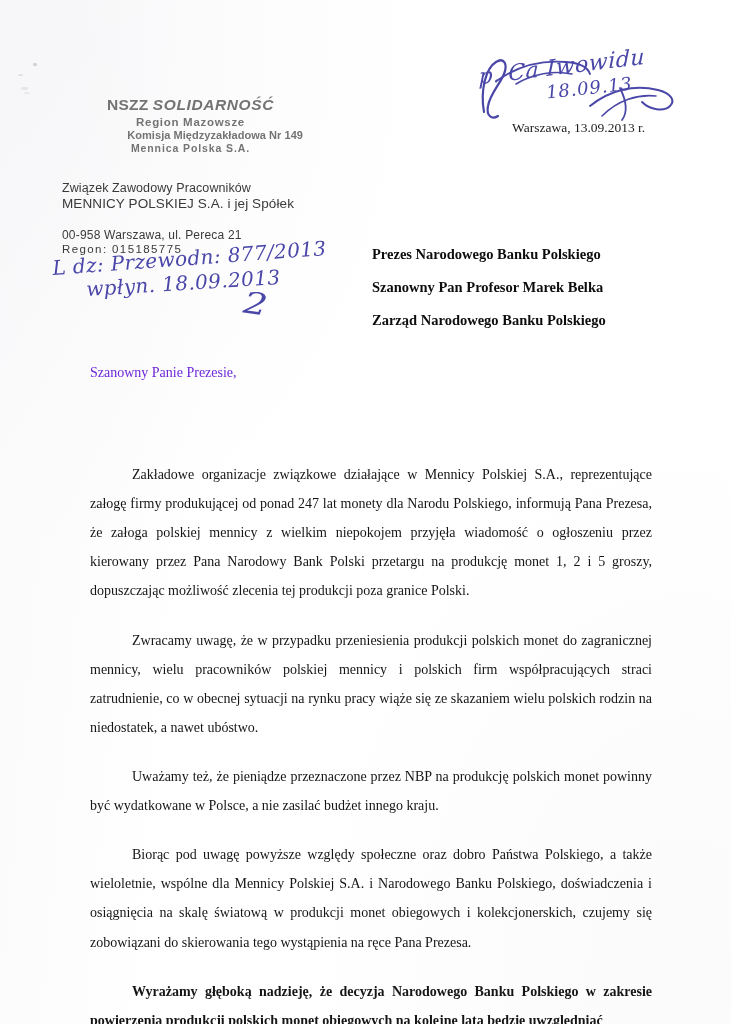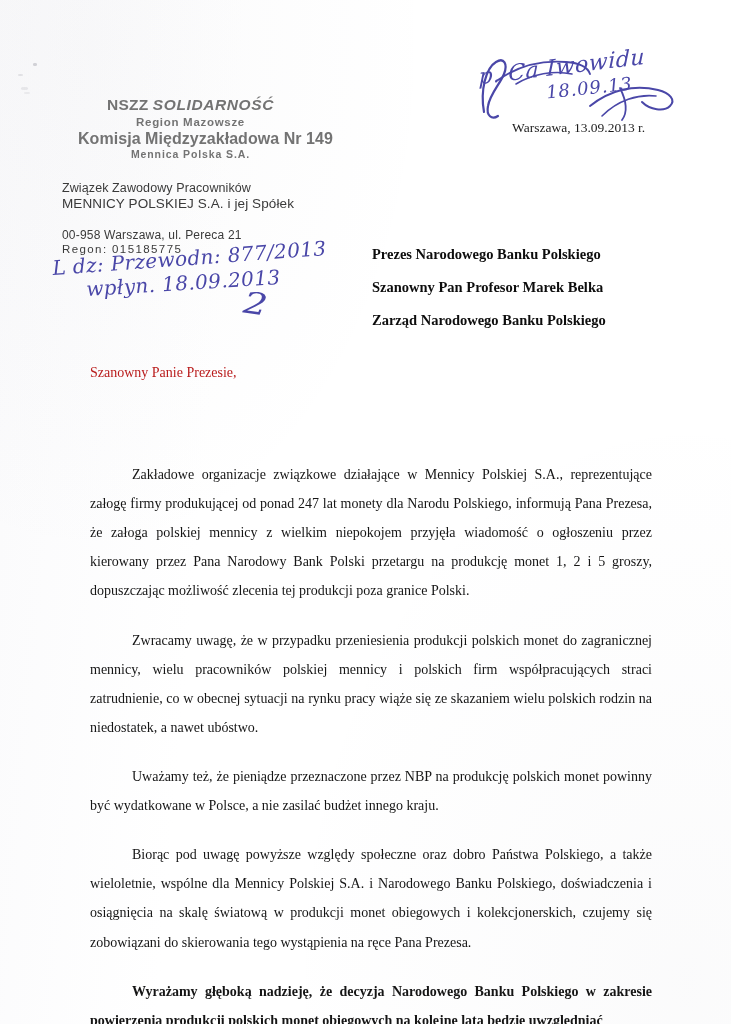--- a/index.html
+++ b/index.html
@@ -45,21 +45,21 @@
     font-family: "Liberation Sans", sans-serif;
   }
   .lh-line1 {
     font-size: 15.5px;
     letter-spacing: 0.2px;
     white-space: nowrap;
   }
   .lh-line1 .nszz { font-weight: bold; }
   .lh-line1 .solid { font-style: italic; font-weight: bold; letter-spacing: 0.6px; }
   .lh-line2 { font-size: 11.5px; font-weight: bold; letter-spacing: 0.7px; }
-  .lh-line3 { font-size: 16px; font-weight: bold; letter-spacing: 0.05px; white-space: nowrap; }
+  .lh-line3 { font-size: 11px; font-weight: bold; letter-spacing: 0.05px; white-space: nowrap; text-align: right; }
   .lh-line4 { font-size: 10.5px; font-weight: bold; letter-spacing: 0.9px; }
 
   
   .letterhead-dark {
     position: absolute;
     left: 62px;
     top: 181px;
     width: 247px;
     color: #3a3a3a;
     line-height: 1.2;
@@ -92,21 +92,21 @@
     line-height: 2.28;
     white-space: nowrap;
   }
 
   
   .salutation {
     position: absolute;
     left: 90px;
     top: 365px;
     font-size: 14px;
-    color: #b91c1c;
+    color: #6d28d9;
   }
   .body-text {
     position: absolute;
     left: 90px;
     top: 430px;
     width: 562px;
     font-size: 14px;
     color: #151515;
     margin-top: 30px;
   }

